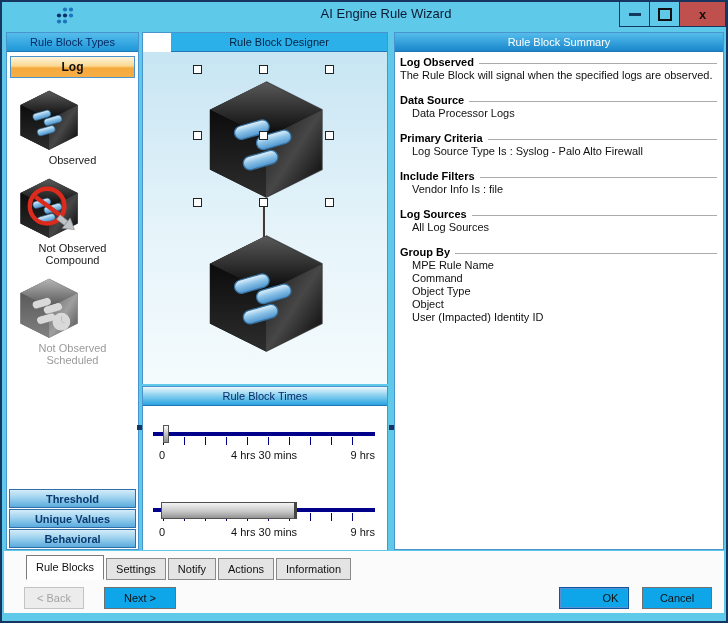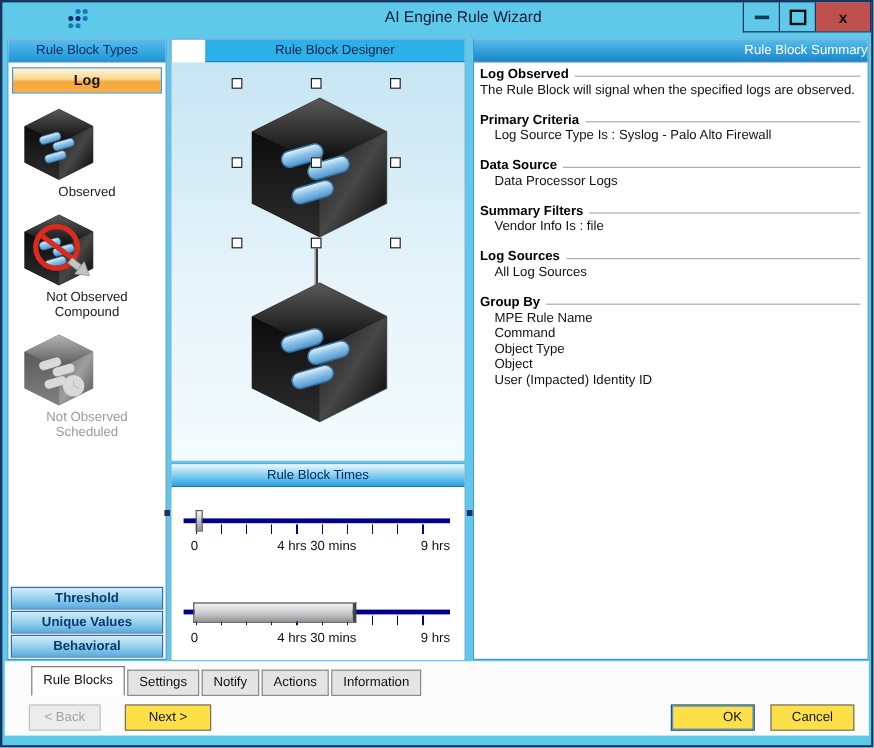--- a/index.html
+++ b/index.html
@@ -15,21 +15,21 @@
   .win-btn.close{width:46px;background:#c0504d;font-weight:bold;font-size:13px;color:#111;}
   .min-glyph{width:12px;height:3px;background:#123a5e;}
   .max-glyph{width:10px;height:9px;border:2px solid #111;background:transparent;}
 
   
   .panel{position:absolute;background:#fff;border:1px solid #4a94ce;box-sizing:border-box;}
   .panel-header{height:18px;line-height:18px;text-align:center;font-size:11px;border-bottom:1px solid #1f77b4;}
   .hdr-types{background:linear-gradient(#55bdec,#1f97d8);color:#062a66;}
   .hdr-designer{background:#2bb0ea;color:#06213f;margin-left:28px;}
   .hdr-times{background:linear-gradient(#eef8fd 0%,#8ed2f0 45%,#2aa4e1 100%);color:#062a66;}
-  .hdr-summary{background:linear-gradient(#55bdec,#1a86cb);color:#fff;text-align:right;}
+  .hdr-summary{background:linear-gradient(#55bdec,#1a86cb);color:#fff;}
 
   
   .left-panel{left:4px;top:30px;width:133px;height:518px;}
   .log-btn{margin:4px 3px 0 3px;height:20px;line-height:20px;text-align:center;font-size:12px;font-weight:bold;color:#111;
     background:linear-gradient(#fdf4dd 0%,#fbd88f 45%,#f5a93c 55%,#f6ae45 100%);border:1px solid #4a94ce;cursor:pointer;}
   .type-list{display:flex;flex-direction:column;align-items:center;}
   .type-item{display:flex;flex-direction:column;align-items:flex-start;margin-top:11px;cursor:pointer;}
   .type-icon{width:62px;height:62px;}
   .type-label{font-size:11px;color:#1a1a1a;text-align:center;line-height:12px;margin-top:3px;width:110px;}
   .type-item.disabled .type-label{color:#9a9a9a;}
@@ -67,21 +67,21 @@
   .sec-title{display:flex;align-items:center;font-size:11px;font-weight:bold;color:#000;line-height:13px;}
   .sec-rule{flex:1;border-top:1px solid #ababab;margin-left:5px;margin-top:1px;}
   .sec-line{font-size:11px;color:#111;line-height:13px;}
   .sec-line.ind{padding-left:12px;}
 
   
   .bottom-strip{position:absolute;left:2px;right:2px;top:549px;height:62px;background:#fbfbfb;}
   .tab-bar{position:absolute;left:6px;top:4px;display:flex;align-items:flex-end;padding-left:16px;}
   .tab{background:#e4e4e4;border:1px solid #8a8a8a;padding:0 9px;height:20px;line-height:20px;font-size:11px;color:#111;margin-right:2px;cursor:pointer;}
   .tab.active{background:#fff;height:23px;line-height:23px;border-color:#7a7a7a;border-bottom-color:#fff;}
-  .btn{position:absolute;top:36px;height:22px;background:#fde047;border:1px solid #707070;font-size:11px;color:#111;
+  .btn{position:absolute;top:36px;height:22px;background:#0ea5e9;border:1px solid #707070;font-size:11px;color:#111;
     text-align:center;line-height:20px;box-sizing:border-box;cursor:pointer;}
   .btn.disabled{color:#a3a3a3;border-color:#c3c3c3;background:#ececec;cursor:default;}
   .btn.focused{border:1px solid #0f55a0;box-shadow:inset 0 0 0 1px #5b8fd4;padding-left:33px;}
   .splitter-dot{position:absolute;width:5px;height:5px;background:#16365f;}
 </style>
 </head>
 <body>
 
 <svg width="0" height="0" style="position:absolute" aria-hidden="true">
   <defs>
@@ -242,35 +242,35 @@
     <div class="summary-body">
         <div class="sec">
           <div class="sec-title">
             <span>Log Observed</span>
             <span class="sec-rule"></span>
           </div>
           <div class="sec-line">The Rule Block will signal when the specified logs are observed.</div>
         </div>
         <div class="sec">
           <div class="sec-title">
+            <span>Data Source</span>
+            <span class="sec-rule"></span>
+          </div>
+          <div class="sec-line ind">Data Processor Logs</div>
+        </div>
+        <div class="sec">
+          <div class="sec-title">
             <span>Primary Criteria</span>
             <span class="sec-rule"></span>
           </div>
           <div class="sec-line ind">Log Source Type Is : Syslog - Palo Alto Firewall</div>
         </div>
         <div class="sec">
           <div class="sec-title">
-            <span>Data Source</span>
-            <span class="sec-rule"></span>
-          </div>
-          <div class="sec-line ind">Data Processor Logs</div>
-        </div>
-        <div class="sec">
-          <div class="sec-title">
-            <span>Summary Filters</span>
+            <span>Include Filters</span>
             <span class="sec-rule"></span>
           </div>
           <div class="sec-line ind">Vendor Info Is : file</div>
         </div>
         <div class="sec">
           <div class="sec-title">
             <span>Log Sources</span>
             <span class="sec-rule"></span>
           </div>
           <div class="sec-line ind">All Log Sources</div>

